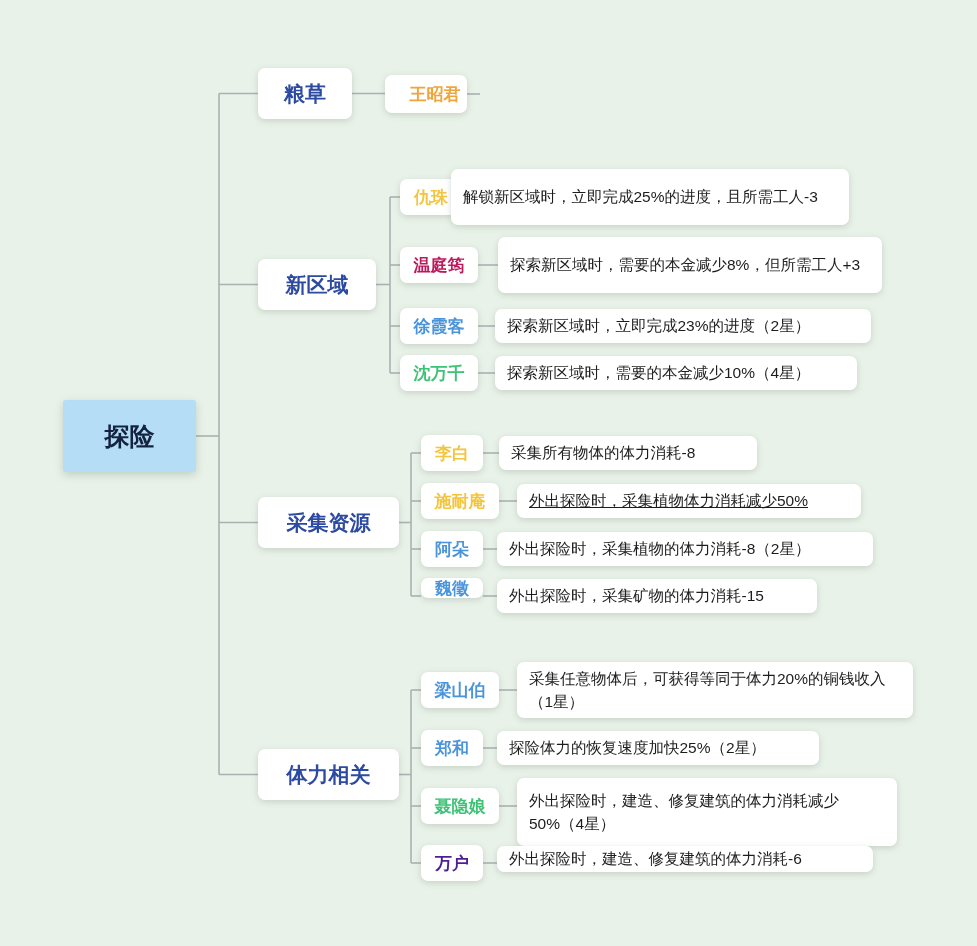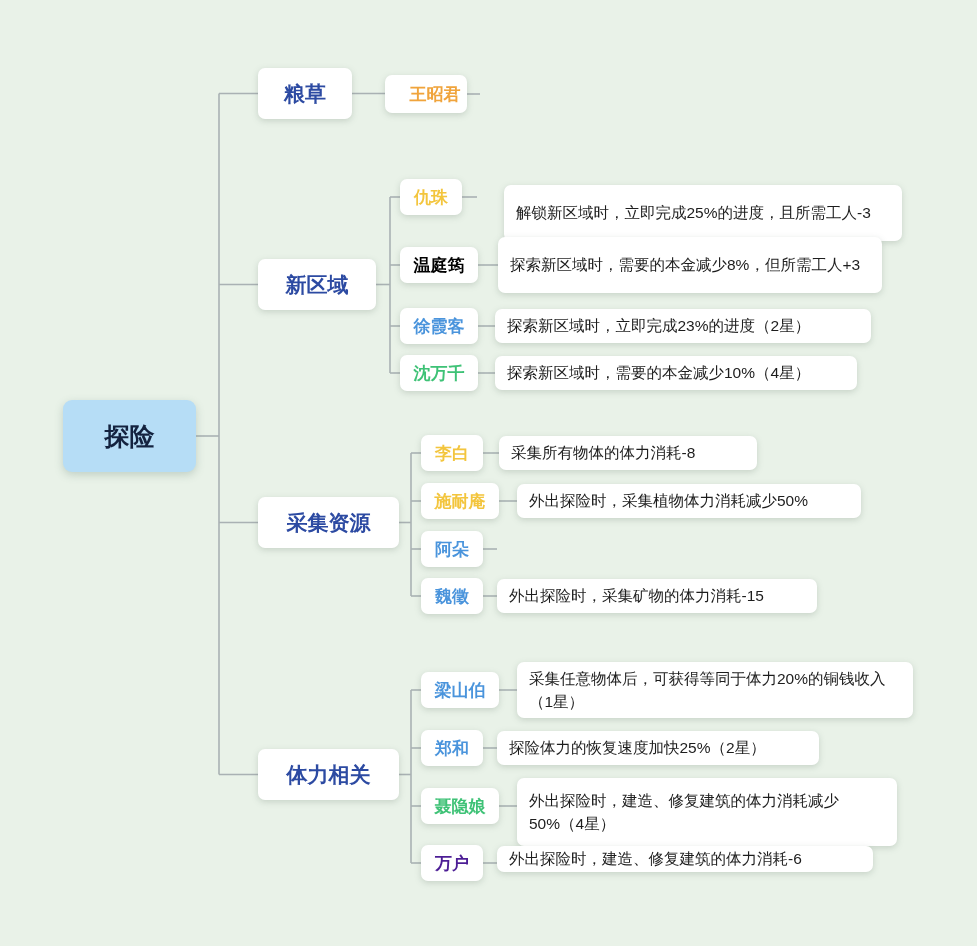--- a/index.html
+++ b/index.html
@@ -23,21 +23,21 @@
   .node{
     position:absolute;
     background:#ffffff;
     border-radius:7px;
     box-shadow:0 2px 6px rgba(110,130,115,0.28);
     display:flex;align-items:center;justify-content:center;
     box-sizing:border-box;
   }
   .root-node{
     background:#b6ddf6;
-    border-radius:9px;
+    border-radius:3px;
     font-size:25px;font-weight:bold;color:#13223f;
     box-shadow:0 3px 8px rgba(100,130,115,0.30);
   }
   .branch-node{
     font-size:21px;font-weight:bold;color:#2c4aa2;
   }
   .leaf-name{
     font-size:17px;font-weight:bold;
   }
   .leaf-desc{
@@ -114,26 +114,26 @@
     <span>体力相关</span>
   </div>
 
   <div class="node leaf-name" style="left:385px;top:75px;width:82px;height:38px;padding-left:18px;">
     <span style="color: rgb(240, 164, 60);">王昭君</span>
   </div>
 
   <div class="node leaf-name" style="left:400px;top:179px;width:62px;height:36px;">
     <span style="color: rgb(243, 197, 61);">仇珠</span>
   </div>
-  <div class="node leaf-desc" style="left:504px;top:169px;width:398px;height:56px;margin-top:16px;">
+  <div class="node leaf-desc" style="left:451px;top:169px;width:398px;height:56px;">
     <span>解锁新区域时，立即完成25%的进度，且所需工人-3</span>
   </div>
 
   <div class="node leaf-name" style="left:400px;top:247px;width:78px;height:36px;">
-    <span style="color: #000000;">温庭筠</span>
+    <span style="color: #be185d;">温庭筠</span>
   </div>
   <div class="node leaf-desc" style="left:498px;top:237px;width:384px;height:56px;">
     <span>探索新区域时，需要的本金减少8%，但所需工人+3</span>
   </div>
 
   <div class="node leaf-name" style="left:400px;top:308px;width:78px;height:36px;">
     <span style="color: rgb(74, 148, 220);">徐霞客</span>
   </div>
   <div class="node leaf-desc" style="left:495px;top:309px;width:376px;height:34px;">
     <span>探索新区域时，立即完成23%的进度（2星）</span>
@@ -149,29 +149,32 @@
   <div class="node leaf-name" style="left:421px;top:435px;width:62px;height:36px;">
     <span style="color: rgb(243, 197, 61);">李白</span>
   </div>
   <div class="node leaf-desc" style="left:499px;top:436px;width:258px;height:34px;">
     <span>采集所有物体的体力消耗-8</span>
   </div>
 
   <div class="node leaf-name" style="left:421px;top:483px;width:78px;height:36px;">
     <span style="color: rgb(243, 197, 61);">施耐庵</span>
   </div>
-  <div class="node leaf-desc" style="left:517px;top:484px;width:344px;height:34px;">
+  <div class="node leaf-desc" style="left:517px;top:484px;width:344px;height:34px;text-decoration:underline;">
     <span>外出探险时，采集植物体力消耗减少50%</span>
   </div>
 
   <div class="node leaf-name" style="left:421px;top:531px;width:62px;height:36px;">
     <span style="color: rgb(74, 148, 220);">阿朵</span>
   </div>
-
-  <div class="node leaf-name" style="left:421px;top:578px;width:62px;height:36px;">
+  <div class="node leaf-desc" style="left:497px;top:532px;width:376px;height:34px;">
+    <span>外出探险时，采集植物的体力消耗-8（2星）</span>
+  </div>
+
+  <div class="node leaf-name" style="left:421px;top:578px;width:62px;height:20px;">
     <span style="color: rgb(74, 148, 220);">魏徵</span>
   </div>
   <div class="node leaf-desc" style="left:497px;top:579px;width:320px;height:34px;">
     <span>外出探险时，采集矿物的体力消耗-15</span>
   </div>
 
   <div class="node leaf-name" style="left:421px;top:672px;width:78px;height:36px;">
     <span style="color: rgb(74, 148, 220);">梁山伯</span>
   </div>
   <div class="node leaf-desc" style="left:517px;top:662px;width:396px;height:56px;">

